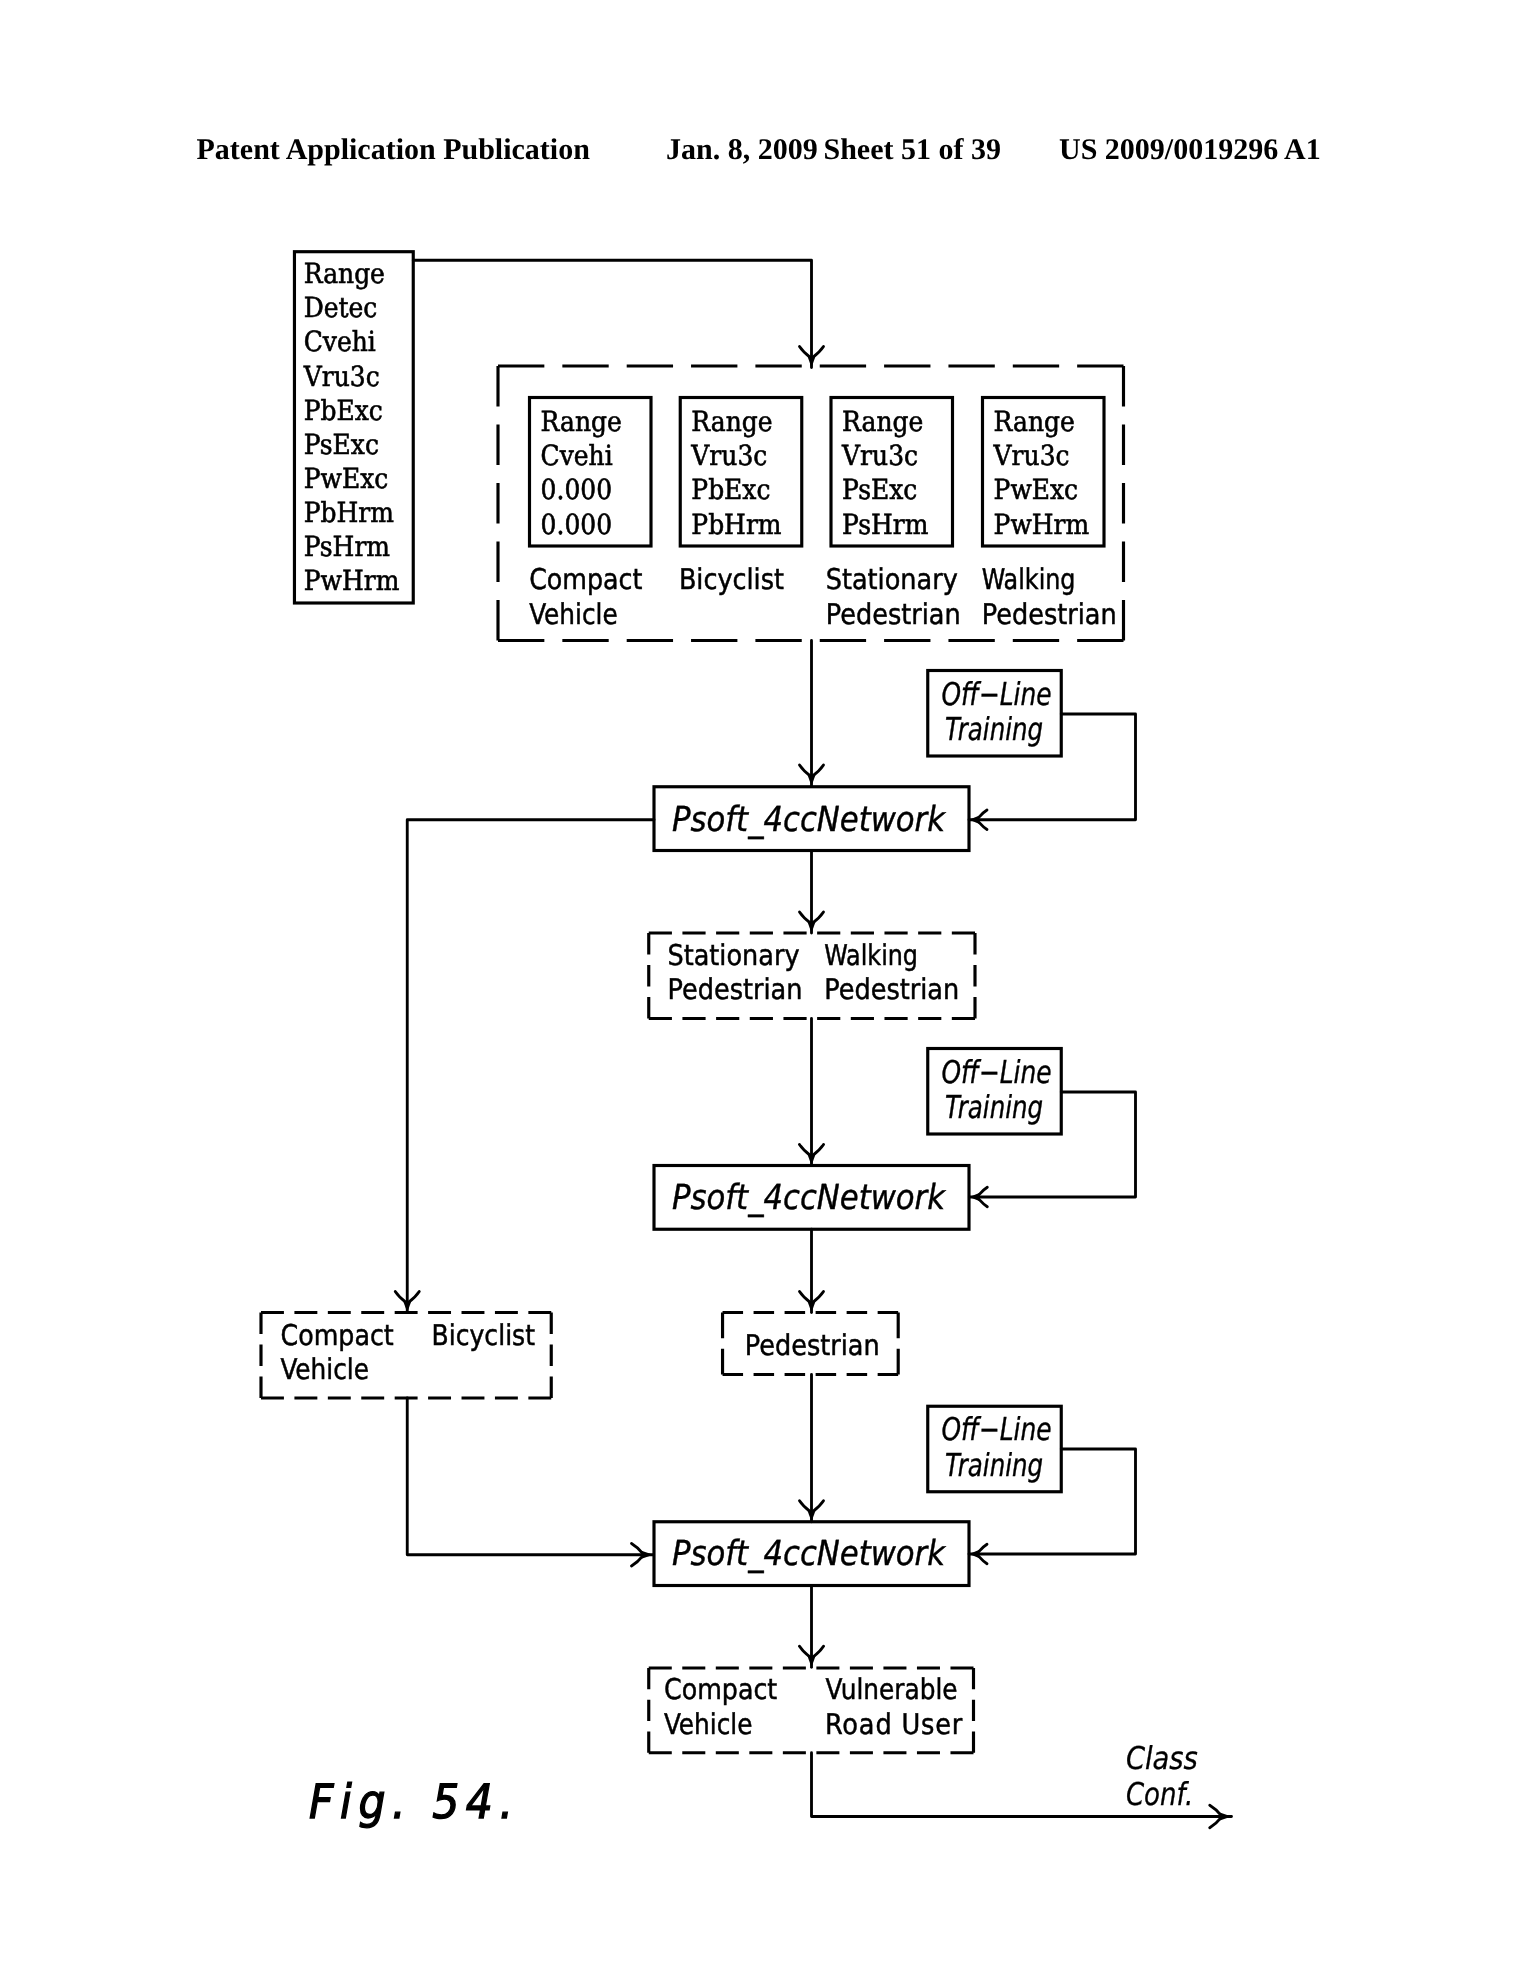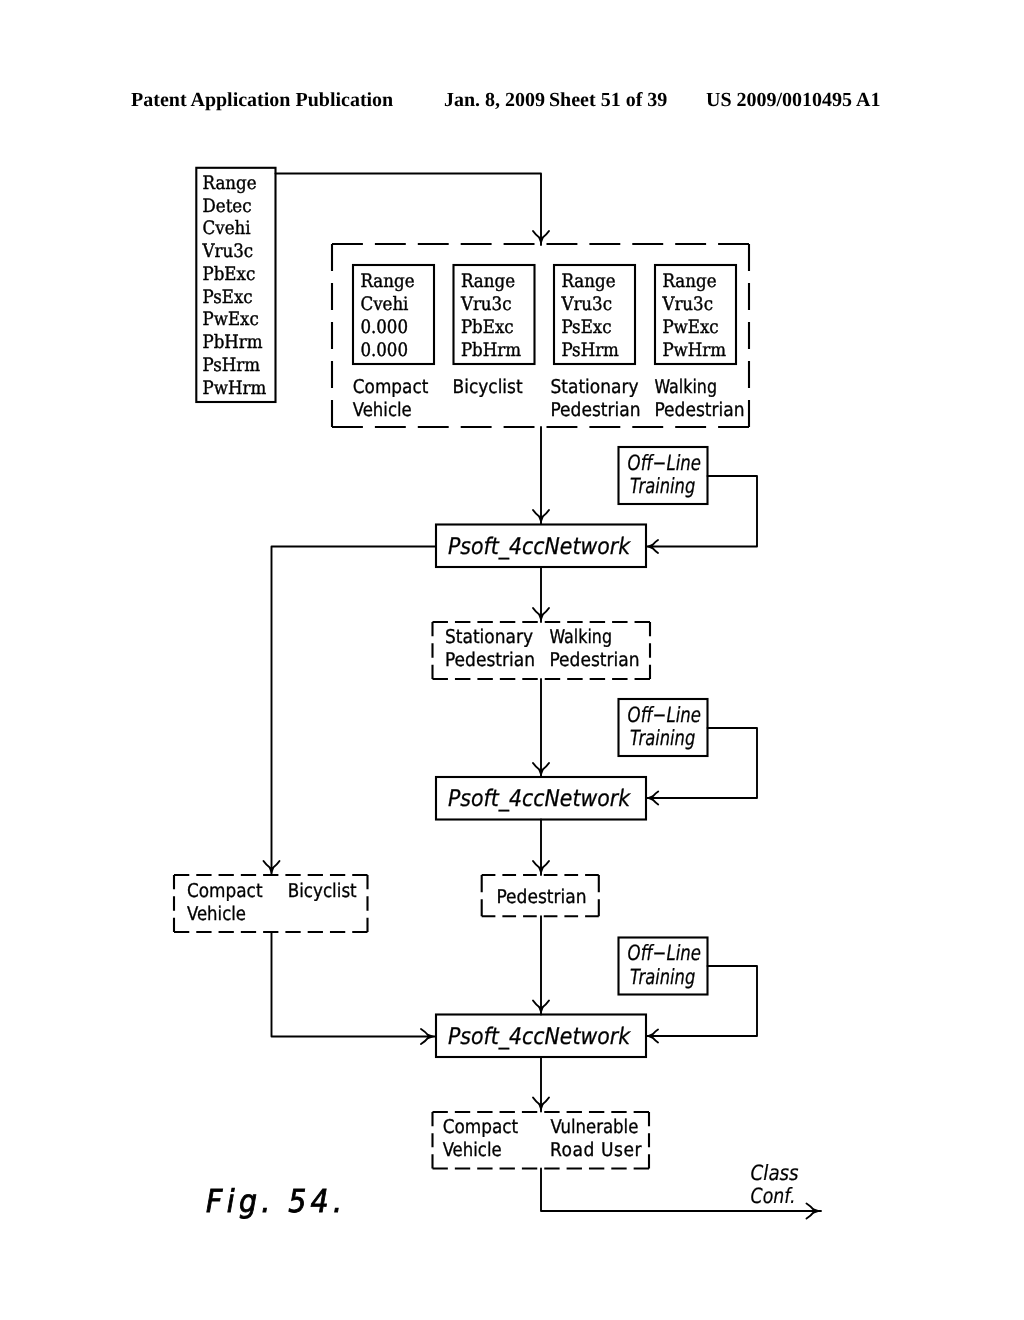--- a/index.html
+++ b/index.html
@@ -37,21 +37,21 @@
   .dbx{stroke:#000;stroke-width:2.1;fill:none;stroke-linecap:butt;}
 </style>
 </head>
 <body>
 
 <div id="page">
   <div class="hdr">
     <span id="hdr-title">Patent Application Publication</span>
     <span id="hdr-date">Jan. 8, 2009</span>
     <span id="hdr-sheet">Sheet 51 of 39</span>
-    <span id="hdr-num">US 2009/0010495 A1</span>
+    <span id="hdr-num">US 2009/0019296 A1</span>
   </div>
 <svg id="diagram" viewBox="0 0 1024 1320" width="1024" height="1320">
 <g>
 <rect class="bx" x="196.3" y="167.8" width="79.2" height="234.2"></rect>
 <text class="mono" x="202.5" y="188.8">Range</text>
 <text class="mono" x="202.5" y="211.6">Detec</text>
 <text class="mono" x="202.5" y="234.3">Cvehi</text>
 <text class="mono" x="202.5" y="257.1">Vru3c</text>
 <text class="mono" x="202.5" y="279.8">PbExc</text>
 <text class="mono" x="202.5" y="302.6">PsExc</text>

